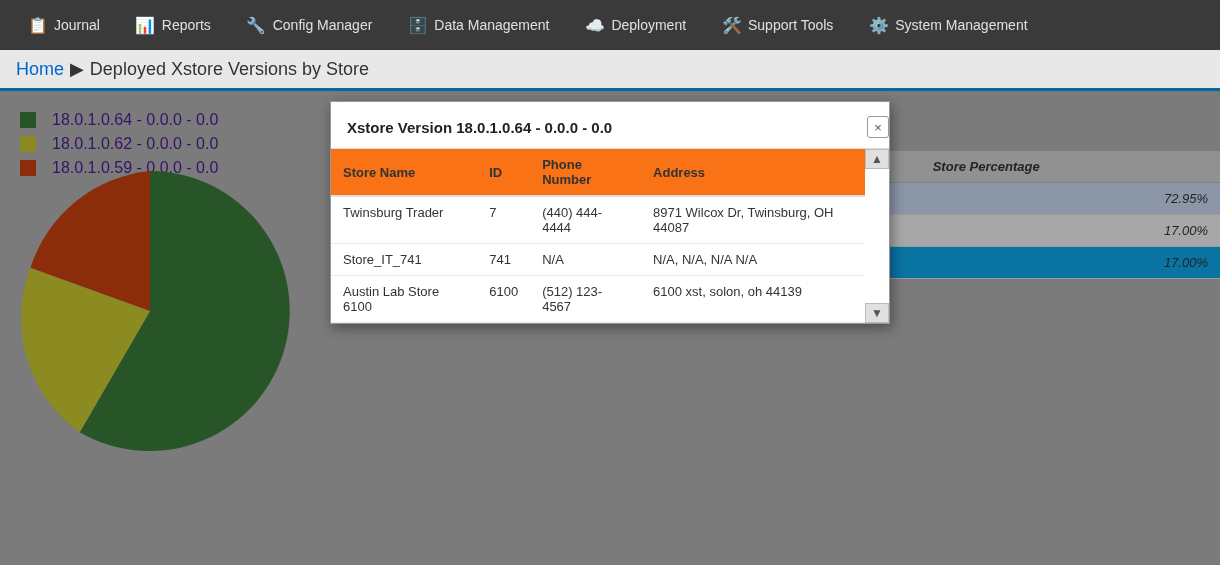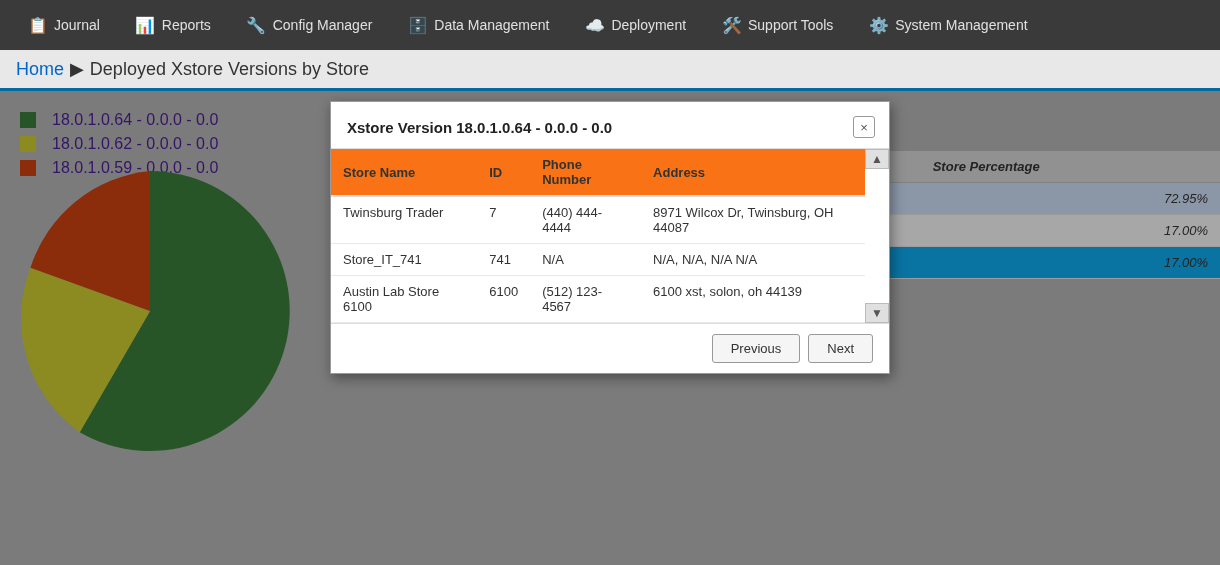--- a/index.html
+++ b/index.html
@@ -118,21 +118,21 @@
     
     .modal {
       background: white;
       border: 1px solid #999;
       box-shadow: 2px 4px 12px rgba(0,0,0,0.4);
       width: 560px;
       position: relative;
     }
     .modal-header {
       background: white;
-      padding: 14px 14px 10px 16px;
+      padding: 14px 0 10px 16px;
       display: flex;
       align-items: center;
       justify-content: space-between;
       border-bottom: 1px solid #ddd;
     }
     .modal-title {
       font-size: 15px;
       font-weight: bold;
       color: #222;
     }
@@ -350,20 +350,16 @@
       <td>6100 xst, solon, oh 44139</td>
     </tr>
               </tbody>
           </table>
         </div>
 
         <button class="scroll-up" style="position:absolute;right:0;top:0;height:20px;width:24px;">▲</button>
         <button class="scroll-down" style="position:absolute;right:0;bottom:0;height:20px;width:24px;">▼</button>
       </div>
 
-      <div class="modal-footer">
-        <button class="btn">Previous</button>
-        <button class="btn">Next</button>
-      </div>
     </div>
   </div>
 
 </div>
 
 </body></html>

